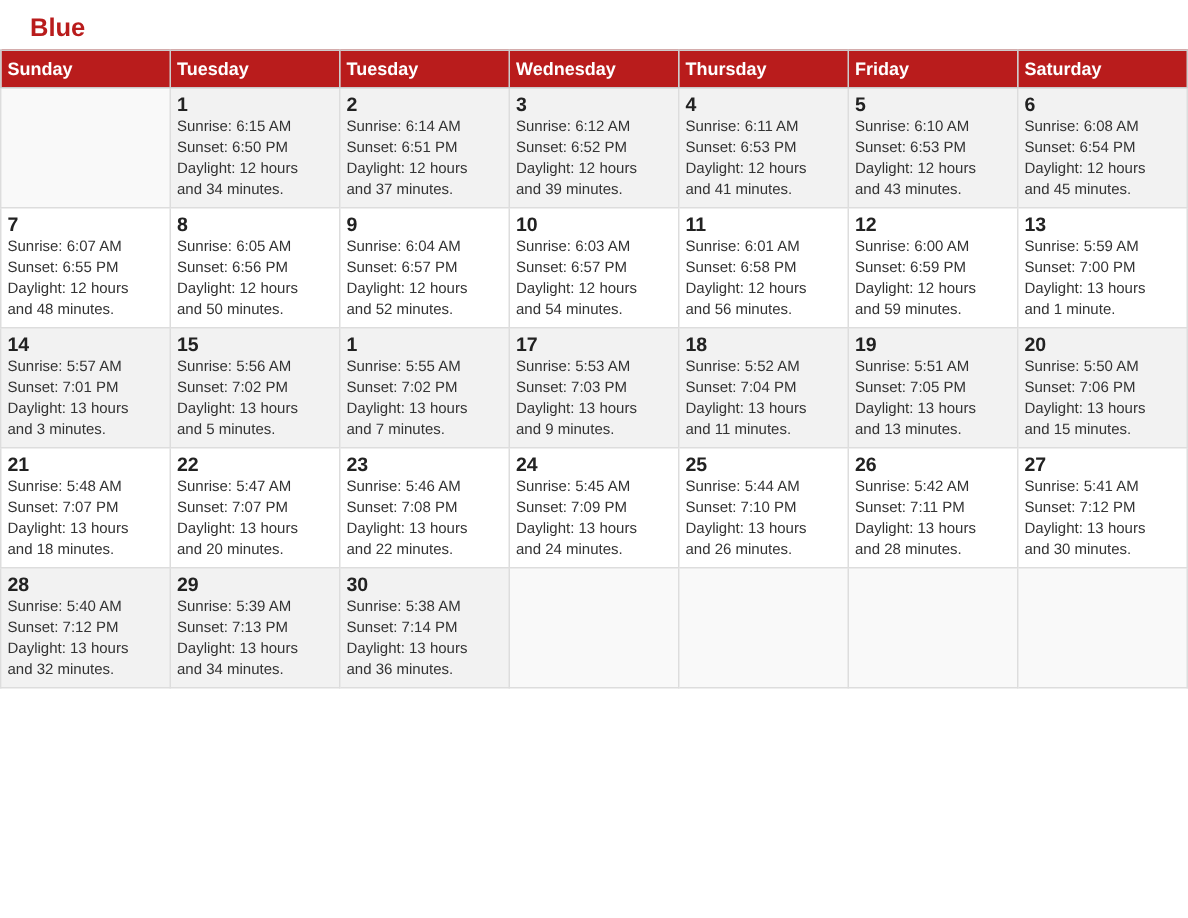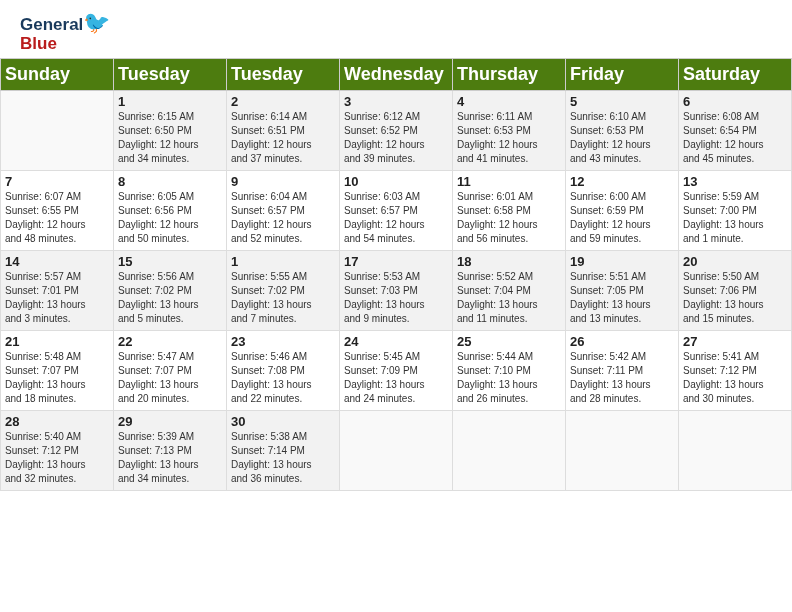--- a/index.html
+++ b/index.html
@@ -3,38 +3,33 @@
   <meta charset="utf-8">
   <style>
     * { box-sizing: border-box; margin: 0; padding: 0; }
     body { font-family: Arial, sans-serif; background: #fff; width: 792px; min-height: 612px; }
     .header { padding: 10px 20px 4px; display: flex; align-items: flex-start; justify-content: space-between; }
     .logo { display: flex; align-items: center; }
     .title-block { text-align: right; }
     .month-title { font-size: 32px; font-weight: bold; color: #1a3a5c; }
     .subtitle { font-size: 16px; color: #333; }
     .calendar { width: 792px; border-collapse: collapse; table-layout: fixed; }
-    .calendar th { background: #4d7c0f; color: #fff; font-size: 18px; padding: 5px 4px; text-align: left; border: 1px solid #ccc; }
+    .calendar th { background: #b91c1c; color: #fff; font-size: 12px; padding: 5px 4px; text-align: left; border: 1px solid #ccc; }
     .calendar td { border: 1px solid #ddd; vertical-align: top; padding: 3px 4px; font-size: 10.5px; color: #333; background: #fff; height: 80px; }
     .calendar td.empty { background: #f9f9f9; }
     .day-num { font-size: 13px; font-weight: bold; color: #222; display: block; margin-bottom: 1px; }
     .day-info { font-size: 10px; line-height: 1.4; color: #333; }
     .row-shaded td { background: #f2f2f2; }
   </style>
 </head>
 <body>
 
 <div class="header">
   <div class="logo">
     <div>
-      <div style="display:flex;align-items:center;">
-        <div style="font-size:17px;font-weight:bold;color:#1a3a5c;line-height:1.15;">
-          <span>General</span><span style="color:#4a9fd4;font-size:22px;">🐦</span>
-        </div>
-      </div>
       <div style="font-size:17px;font-weight:bold;color:#b91c1c;line-height:1.1;">Blue</div>
     </div>
   </div>
   <div class="title-block">
   </div>
 </div>
 
 <table class="calendar">
   <thead>
     <tr>

